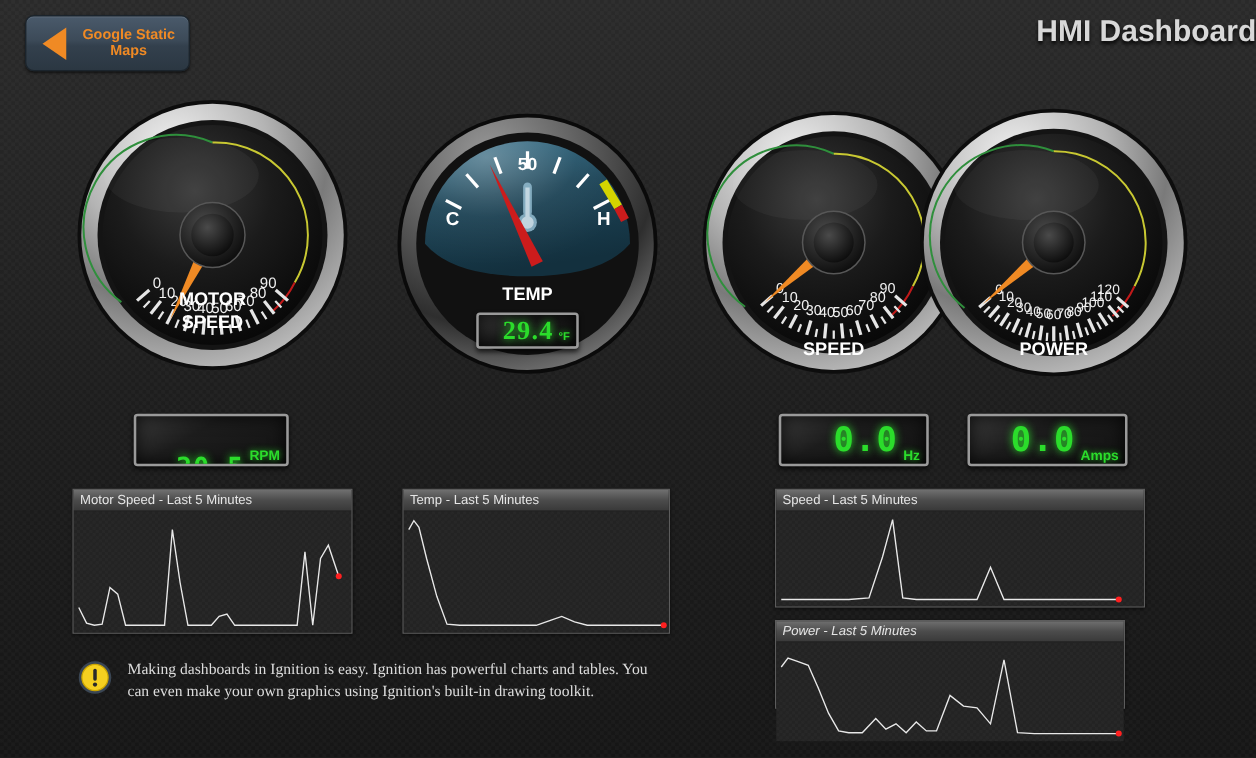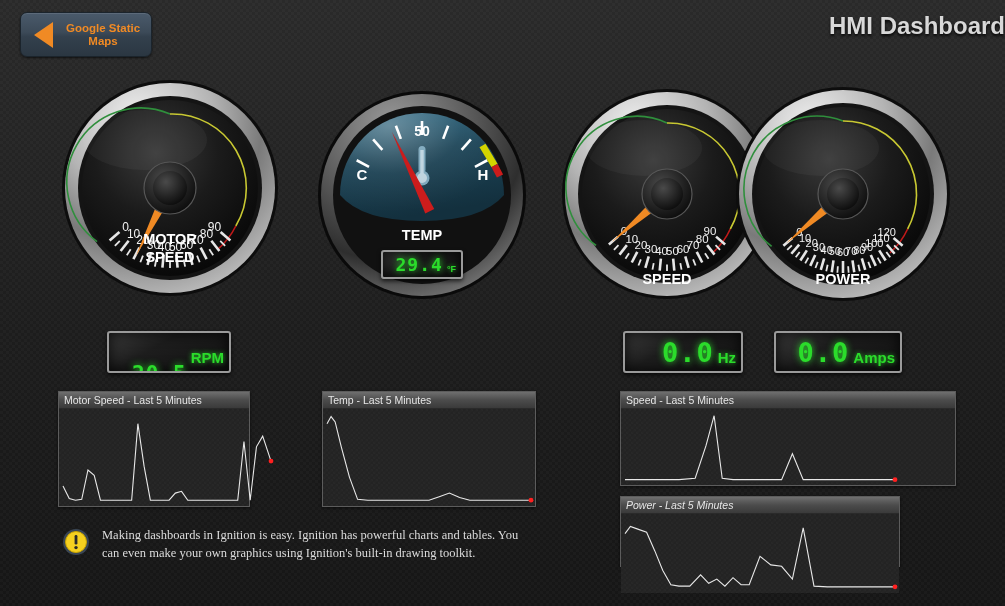--- a/index.html
+++ b/index.html
@@ -51,23 +51,23 @@
     box-shadow:0 2px 4px rgba(0,0,0,.7), inset 0 0 14px rgba(0,0,0,.85);
     display:flex; align-items:center; justify-content:flex-end;
     padding-right:5px; overflow:hidden;
   }
   .led .num {
     font-family:"DejaVu Sans Mono", monospace; font-weight:bold;
     color:#2bdc2b; text-shadow:0 0 7px rgba(50,255,50,.85);
     letter-spacing:1px;
   }
   .led .unit {
-    color:#2bdc2b; font-size:15px; font-weight:bold;
+    color:#2bdc2b; font-size:11px; font-weight:bold;
     text-shadow:0 0 5px rgba(50,255,50,.7);
-    margin-left:4px; align-self:flex-end; margin-bottom:5px;
+    margin-left:4px; align-self:flex-end; margin-bottom:0;
   }
   
   .chart {
     position:absolute; background:#1a1a1a;
     border:1px solid #5c5c5c;
     box-shadow:0 1px 3px rgba(0,0,0,.6);
   }
   .chart-title {
     height:17px; line-height:17px; padding-left:5px;
     font-size:10.5px; color:#e6e6e6;
@@ -384,53 +384,53 @@
     <circle cx="114" cy="108" r="16" fill="url(#hub4)"></circle>
     <text x="114" y="198" fill="#ffffff" font-size="14.5" font-weight="bold" font-family="Liberation Sans, sans-serif" text-anchor="middle">POWER</text>
   </svg>
 </div>
 
 <div class="led" style="left:107px;top:331px;width:124px;height:42px;">
   <span class="num" style="font-size:21px;margin-top:44px;">20.5</span>
   <span class="unit">RPM</span>
 </div>
 <div class="led" style="left:381px;top:250px;width:82px;height:29px;">
-  <span class="num" style="font-size:18px;">29.4</span>
+  <span class="num" style="font-size:21px;font-family:Liberation Serif, serif;">29.4</span>
   <span class="unit" style="font-size:9px;margin-bottom:3px;">°F</span>
 </div>
 <div class="led" style="left:623px;top:331px;width:120px;height:42px;">
   <span class="num" style="font-size:27px;">0.0</span>
   <span class="unit">Hz</span>
 </div>
 <div class="led" style="left:774px;top:331px;width:128px;height:42px;">
   <span class="num" style="font-size:27px;">0.0</span>
   <span class="unit">Amps</span>
 </div>
 
-<div class="chart" style="left:58px;top:391px;width:192px;height:116px;">
+<div class="chart" style="left:58px;top:391px;width:224px;height:116px;">
   <div class="chart-title">Motor Speed - Last 5 Minutes</div>
   <div class="chart-body" style="height:97px;">
     <svg width="216" height="97" viewBox="0 0 216 97" preserveAspectRatio="none">
       <polyline id="ln0" fill="none" stroke-width="1.1" vector-effect="non-scaling-stroke" points="4.00,76.98 10.24,89.44 16.48,91.22 22.72,90.33 28.96,60.96 35.20,66.30 41.44,91.22 47.68,91.22 53.92,91.22 60.16,91.22 66.40,91.22 72.64,91.22 78.88,14.68 85.12,57.40 91.36,91.22 97.60,91.22 103.84,91.22 110.08,91.22 116.32,84.10 122.56,82.32 128.80,91.22 135.04,91.22 141.28,91.22 147.52,91.22 153.76,91.22 160.00,91.22 166.24,91.22 172.48,91.22 178.72,91.22 184.96,32.48 191.20,91.22 197.44,37.82 203.68,27.14 212.00,52.06" stroke="#e8e8e8"></polyline>
       <circle id="dot0" r="2.4" cx="212.00" cy="52.06" fill="#ff2020"></circle>
     </svg>
   </div>
 </div>
 
 <div class="chart" style="left:322px;top:391px;width:214px;height:116px;">
   <div class="chart-title">Temp - Last 5 Minutes</div>
   <div class="chart-body" style="height:97px;">
     <svg width="212" height="97" viewBox="0 0 212 97" preserveAspectRatio="none">
       <polyline id="ln1" fill="none" stroke-width="1.1" vector-effect="non-scaling-stroke" points="4.00,14.68 8.08,7.56 12.16,12.90 18.28,37.82 26.44,68.08 34.60,90.33 44.80,91.22 65.20,91.22 85.60,91.22 106.00,91.22 116.20,87.66 126.40,84.10 136.60,88.55 146.80,91.22 167.20,91.22 187.60,91.22 208.00,91.22" stroke="#e8e8e8"></polyline>
       <circle id="dot1" r="2.4" cx="208.00" cy="91.22" fill="#ff2020"></circle>
     </svg>
   </div>
 </div>
 
-<div class="chart" style="left:620px;top:391px;width:336px;height:95px;">
+<div class="chart" style="left:620px;top:391px;width:296px;height:95px;">
   <div class="chart-title">Speed - Last 5 Minutes</div>
   <div class="chart-body" style="height:76px;">
     <svg width="278" height="76" viewBox="0 0 278 76" preserveAspectRatio="none">
       <polyline id="ln2" fill="none" stroke-width="1.1" vector-effect="non-scaling-stroke" points="4.00,70.64 31.00,70.64 58.00,70.64 74.20,69.28 85.00,36.64 93.10,6.72 101.20,69.28 112.00,70.64 139.00,70.64 160.60,70.64 171.40,44.80 182.20,70.64 193.00,70.64 220.00,70.64 247.00,70.64 274.00,70.64" stroke="#e8e8e8"></polyline>
       <circle id="dot2" r="2.4" cx="274.00" cy="70.64" fill="#ff2020"></circle>
     </svg>
   </div>
 </div>
 
 <div class="chart" style="left:620px;top:496px;width:280px;height:71px;font-style:italic;">

